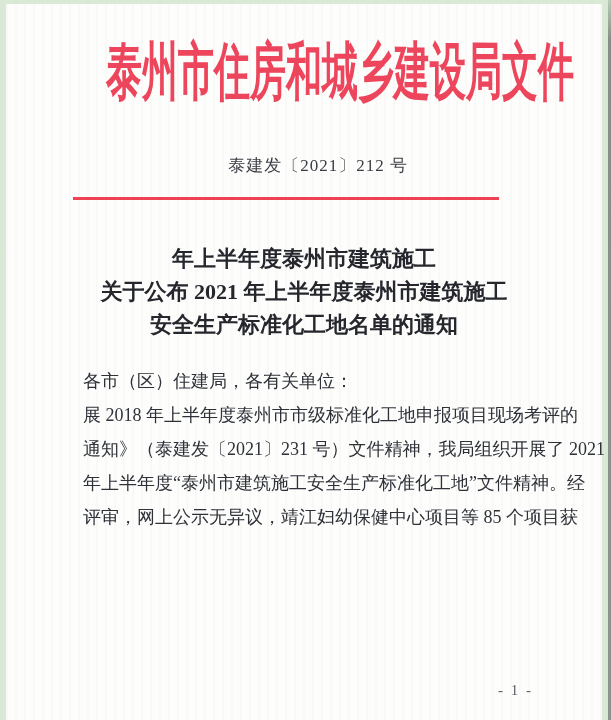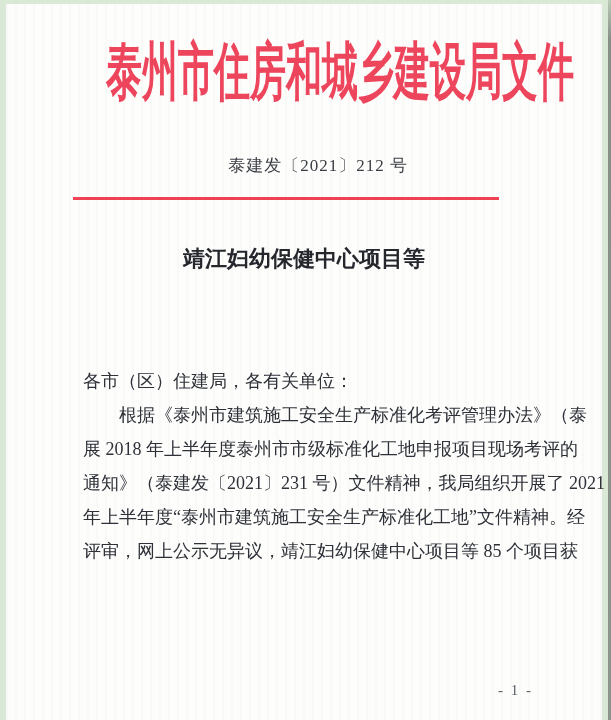--- a/index.html
+++ b/index.html
@@ -124,26 +124,27 @@
 
     <div class="header-red">
       <span>泰州市住房和城乡建设局文件</span>
     </div>
 
     <div class="doc-number">泰建发〔2021〕212 号</div>
 
     <div class="red-rule"></div>
 
     <div class="doc-title">
-      <div>靖江妇幼保健中心项目等</div>
+      <div>年上半年度泰州市建筑施工</div>
+      <div>关于公布 2021 年上半年度泰州市建筑施工</div>
+      <div>安全生产标准化工地名单的通知</div>
     </div>
 
     <div class="doc-body">
       <div class="salutation">各市（区）住建局，各有关单位：</div>
-      <div class="pline first-line">根据《泰州市建筑施工安全生产标准化考评管理办法》（泰</div>
       <div class="pline">展 2018 年上半年度泰州市市级标准化工地申报项目现场考评的</div>
       <div class="pline">通知》（泰建发〔2021〕231 号）文件精神，我局组织开展了 2021</div>
       <div class="pline">年上半年度“泰州市建筑施工安全生产标准化工地”文件精神。经</div>
       <div class="pline">评审，网上公示无异议，靖江妇幼保健中心项目等 85 个项目获</div>
     </div>
 
     <div class="page-number">- 1 -</div>
   </div>
 
   <div class="edge-dark"></div>

